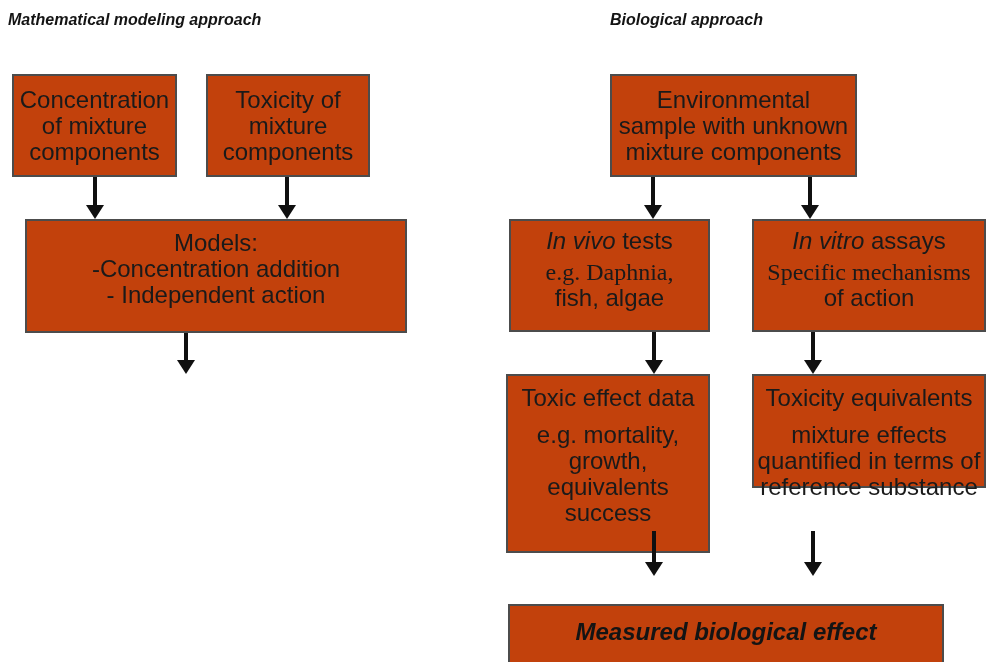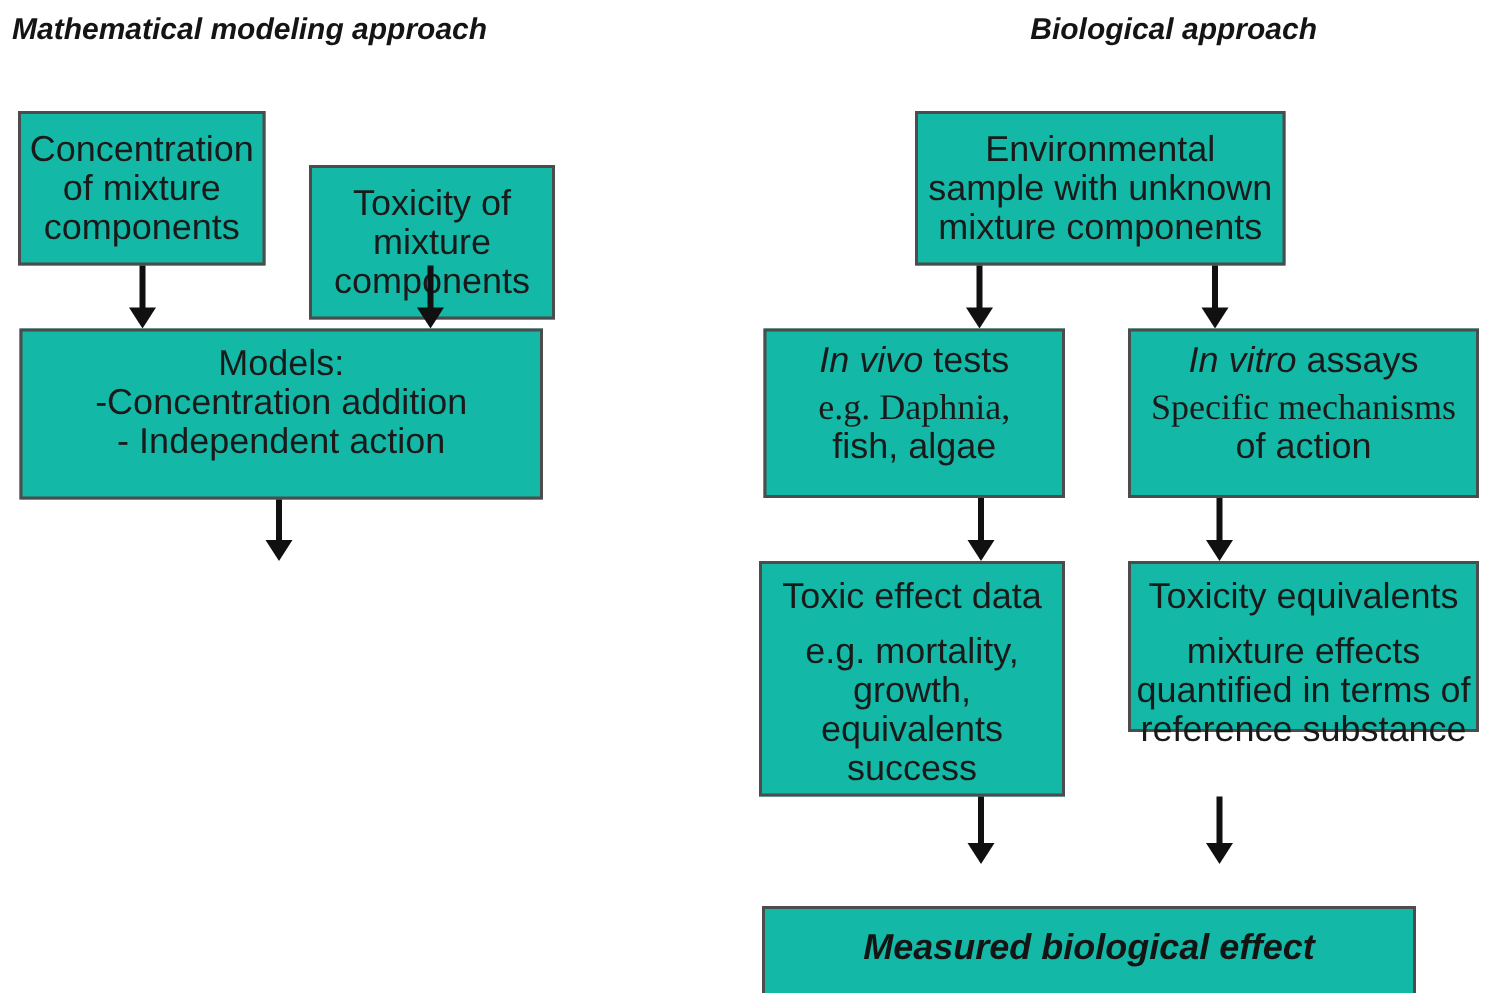--- a/index.html
+++ b/index.html
@@ -12,31 +12,31 @@
     width: 1000px;
     height: 662px;
     background: #ffffff;
     font-family: "Liberation Sans", sans-serif;
     color: #1a1a1a;
     overflow: hidden;
   }
   .col-title {
     position: absolute;
     margin: 0;
-    font-size: 20px;
+    font-size: 16px;
     line-height: 26px;
     font-weight: bold;
     font-style: italic;
     white-space: nowrap;
     color: #141414;
   }
   .box {
     position: absolute;
     box-sizing: border-box;
-    background: #14b8a6;
+    background: #c2410c;
     border: 2px solid #4c4c4c;
     display: flex;
     flex-direction: column;
     align-items: center;
     text-align: center;
     font-size: 24px;
     line-height: 26px;
     color: #1a1a1a;
   }
   .box .ln { display: block; white-space: nowrap; }
@@ -73,38 +73,38 @@
     border-right: 9px solid transparent;
     border-top: 14px solid #101010;
   }
 </style>
 </head>
 <body>
 
 <div class="canvas">
 
   <h2 class="col-title" style="left:8px; top:7px;">Mathematical modeling approach</h2>
-  <h2 class="col-title" style="left:610px; top:7px; width:268px; text-align:right;">Biological approach</h2>
+  <h2 class="col-title" style="left:610px; top:7px; width:268px; text-align:left;">Biological approach</h2>
 
   <div class="box center-v" style="left:12px; top:74px; width:165px; height:103px;">
     <span class="ln">Concentration</span>
     <span class="ln">of mixture</span>
     <span class="ln">components</span>
   </div>
 
-  <div class="box center-v" style="left:206px; top:74px; width:164px; height:103px;margin-top:36px;">
+  <div class="box center-v" style="left:206px; top:74px; width:164px; height:103px;">
     <span class="ln">Toxicity of</span>
     <span class="ln">mixture</span>
     <span class="ln">components</span>
   </div>
 
   <div class="arrow" style="left:86px; top:177px; height:42px;"></div>
   <div class="arrow" style="left:278px; top:177px; height:42px;"></div>
 
-  <div class="box pad-md" style="left:13px; top:219px; width:349px; height:114px;">
+  <div class="box pad-md" style="left:25px; top:219px; width:382px; height:114px;">
     <span class="ln">Models:</span>
     <span class="ln">-Concentration addition</span>
     <span class="ln">- Independent action</span>
   </div>
 
   <div class="arrow" style="left:177px; top:333px; height:41px;"></div>
 
 
   <div class="box center-v" style="left:610px; top:74px; width:247px; height:103px;">
     <span class="ln">Environmental</span>
@@ -123,21 +123,21 @@
 
   <div class="box pad-sm" style="left:752px; top:219px; width:234px; height:113px;">
     <span class="ln"><em>In vitro</em><span> assays</span></span>
     <span class="ln gap-sm">Specific mechanisms</span>
     <span class="ln">of action</span>
   </div>
 
   <div class="arrow" style="left:645px; top:332px; height:42px;"></div>
   <div class="arrow" style="left:804px; top:332px; height:42px;"></div>
 
-  <div class="box pad-md" style="left:506px; top:374px; width:204px; height:157px;">
+  <div class="box pad-md" style="left:506px; top:374px; width:204px; height:179px;">
     <span class="ln">Toxic effect data</span>
     <span class="ln gap-md">e.g. mortality,</span>
     <span class="ln">growth,</span>
     <span class="ln">equivalents</span>
     <span class="ln">success</span>
   </div>
 
   <div class="box pad-md" style="left:752px; top:374px; width:234px; height:114px;">
     <span class="ln">Toxicity equivalents</span>
     <span class="ln gap-md">mixture effects</span>

